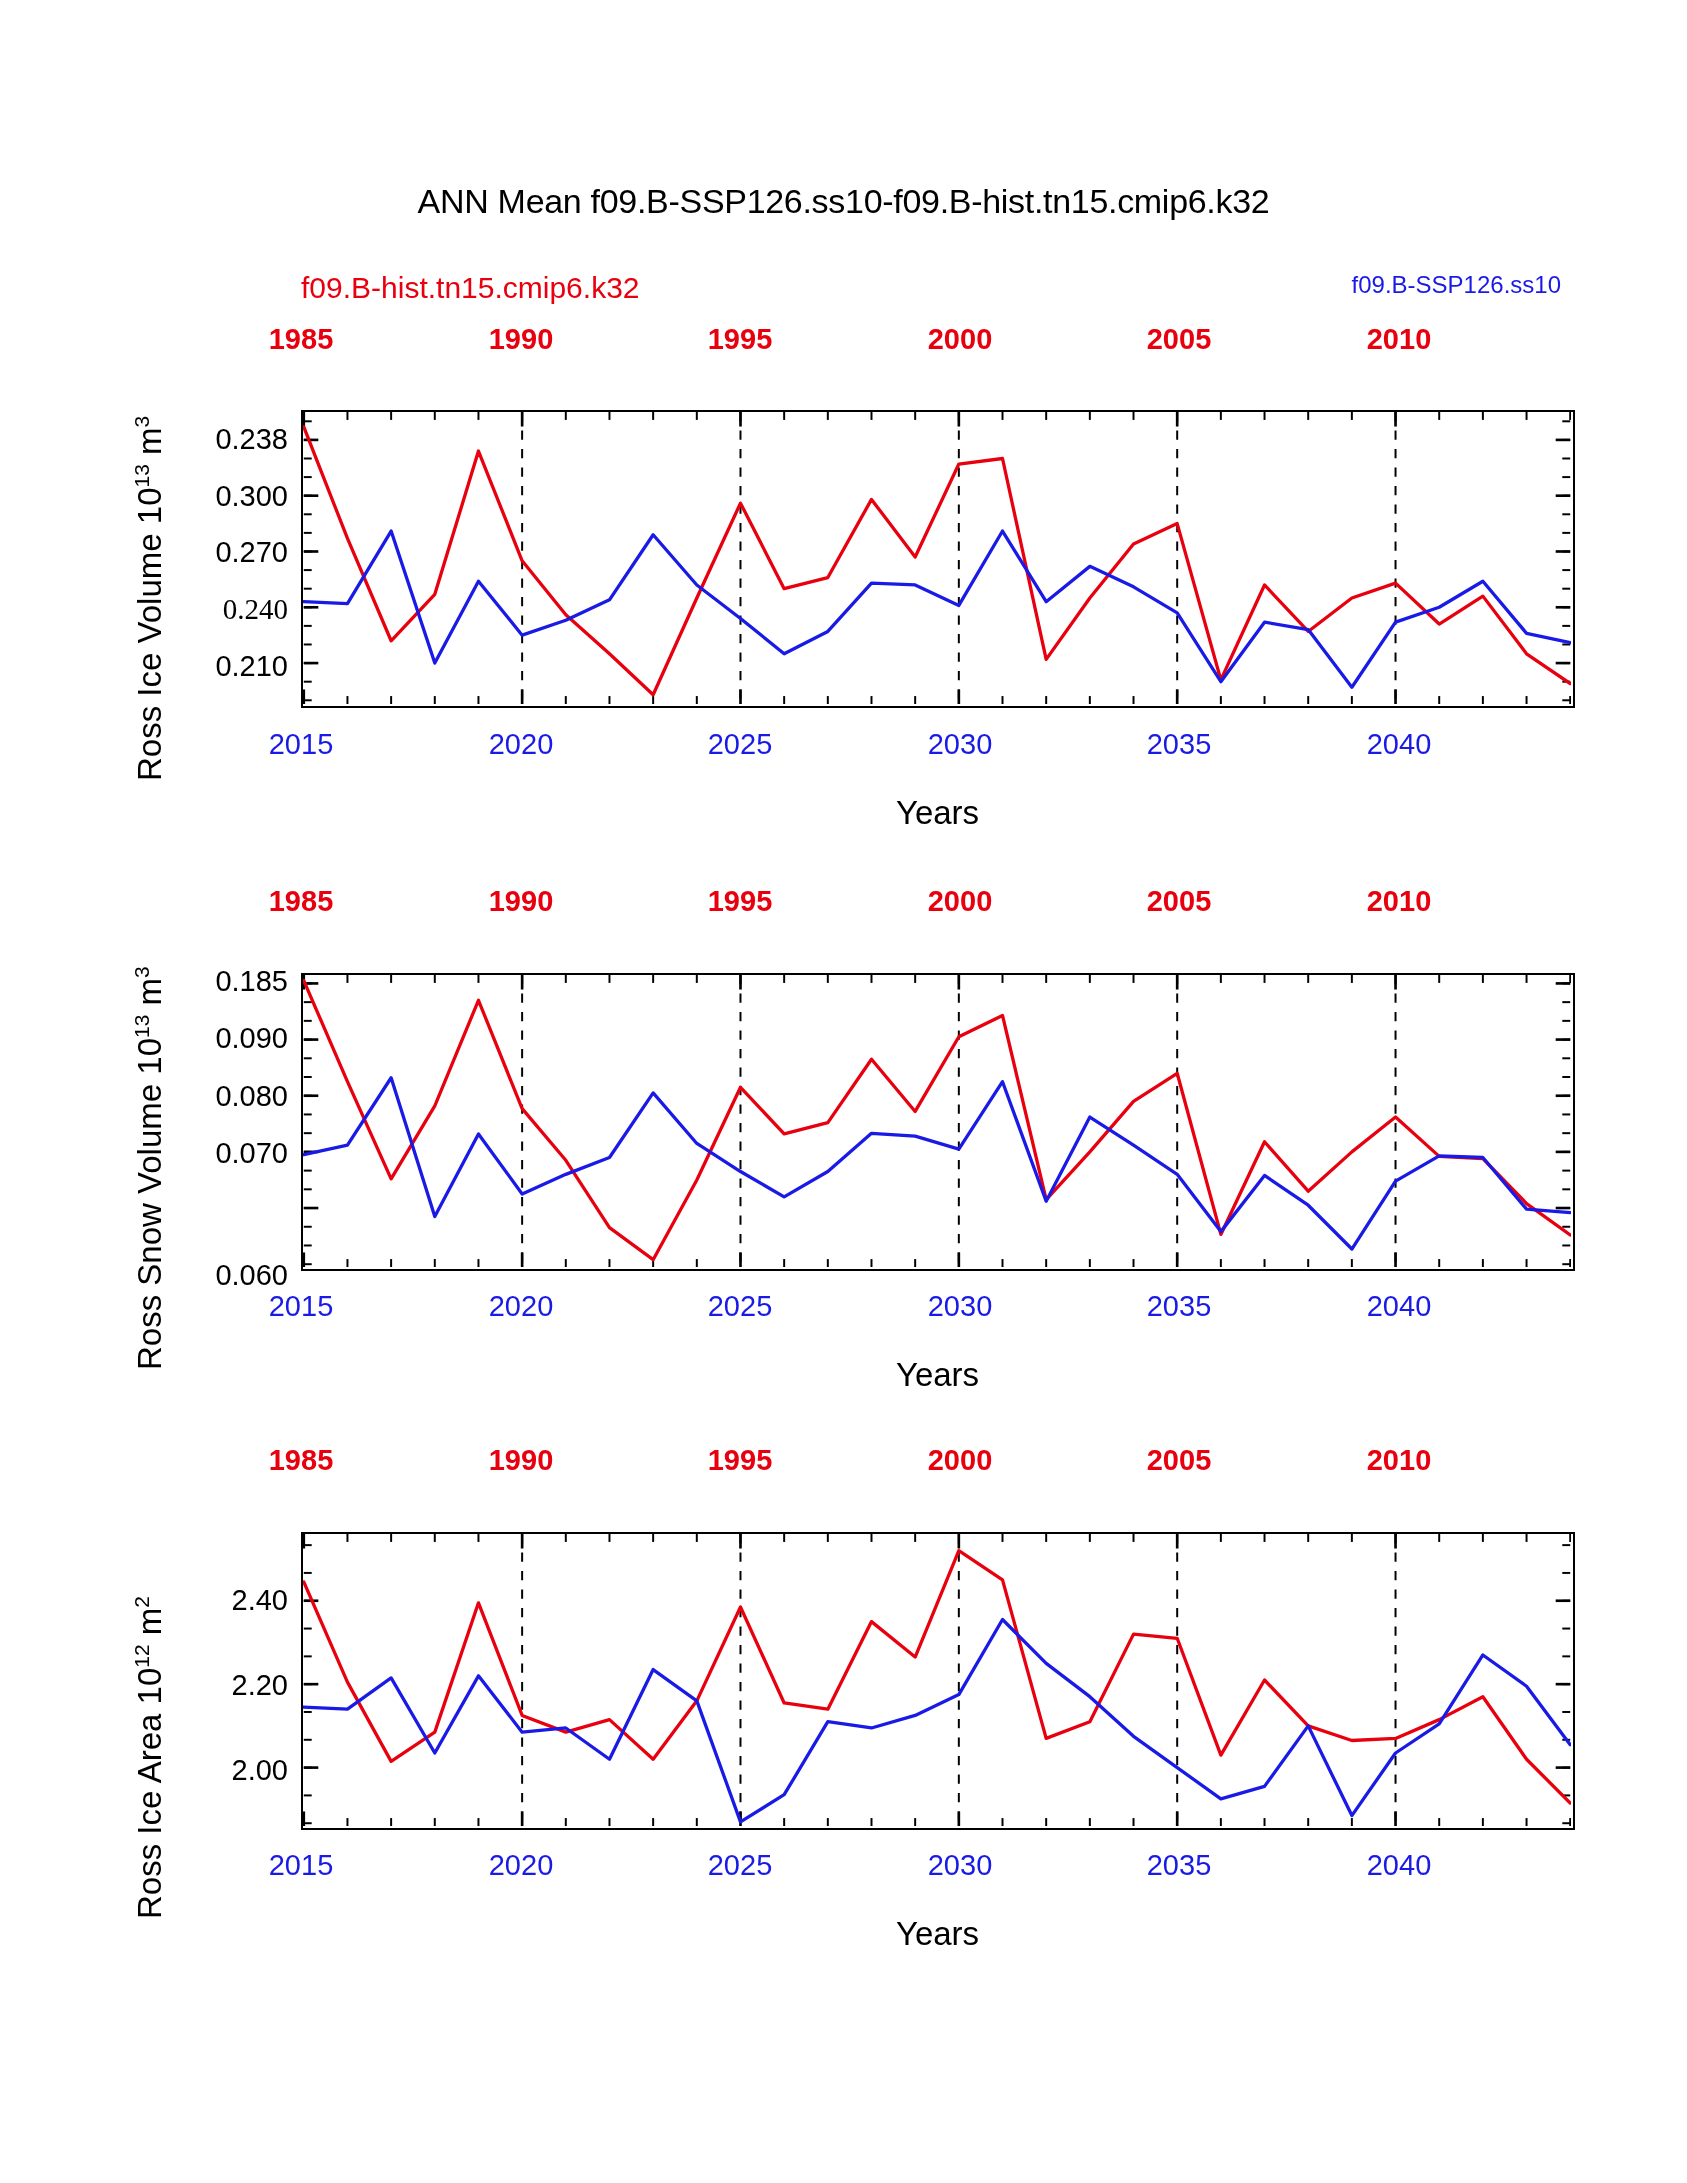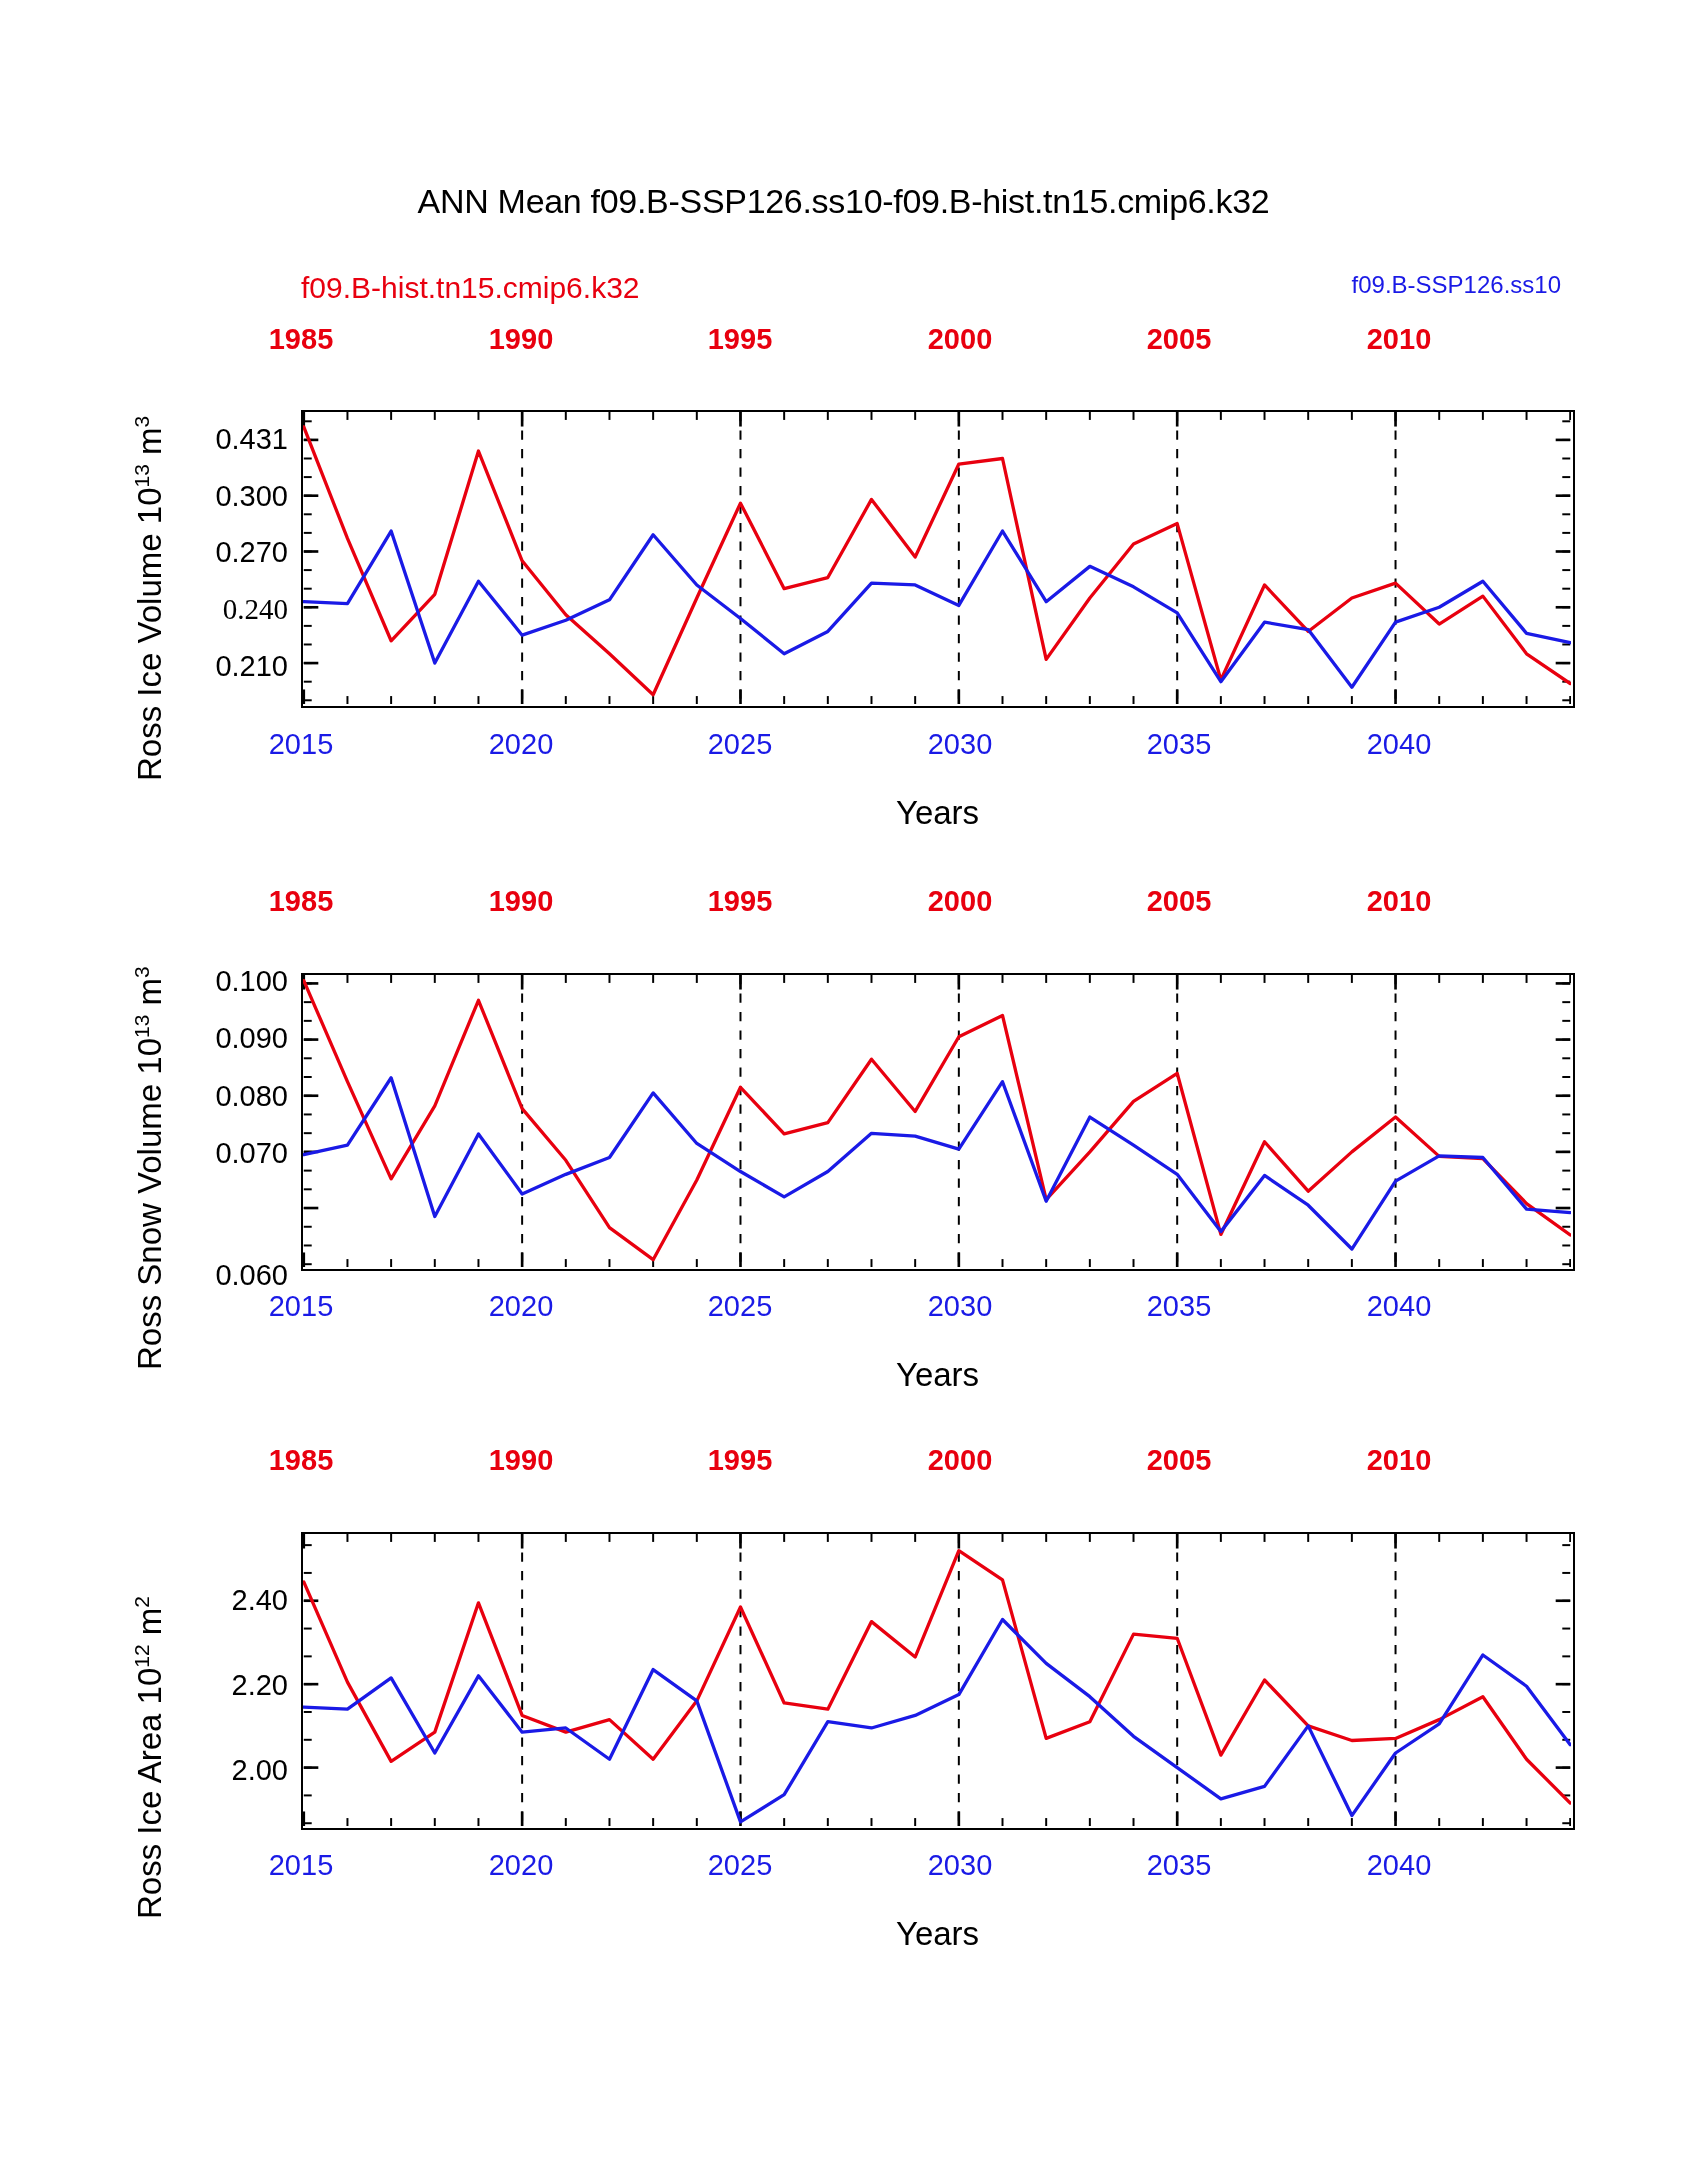--- a/index.html
+++ b/index.html
@@ -249,21 +249,21 @@
       <div class="bot-tick-label" style="left: 301px; top: 728px;">2015</div>
       <div class="bot-tick-label" style="left: 521px; top: 728px;">2020</div>
       <div class="bot-tick-label" style="left: 740px; top: 728px;">2025</div>
       <div class="bot-tick-label" style="left: 960px; top: 728px;">2030</div>
       <div class="bot-tick-label" style="left: 1179px; top: 728px;">2035</div>
       <div class="bot-tick-label" style="left: 1399px; top: 728px;">2040</div>
       <div class="y-tick-label" style="left: 96px; width: 192px; top: 666px;">0.210</div>
       <div class="y-tick-label" style="left: 96px; width: 192px; top: 609px; font-family: Liberation Serif, serif;">0.240</div>
       <div class="y-tick-label" style="left: 96px; width: 192px; top: 552px;">0.270</div>
       <div class="y-tick-label" style="left: 96px; width: 192px; top: 496px;">0.300</div>
-      <div class="y-tick-label" style="left: 96px; width: 192px; top: 439px;">0.431</div>
+      <div class="y-tick-label" style="left: 96px; width: 192px; top: 439px;">0.238</div>
       <div class="x-axis-title" style="top: 794px; left: 94px;">Years</div>
       <div class="y-axis-title" style="left: 130px; top: 781px;"><span>Ross Ice Volume 10</span><sup>13</sup><span> m</span><sup>3</sup></div>
     </div>
   <div class="panel" id="panel-1">
       <div class="plot-frame" style="left: 301px; top: 973px; width: 1274px; height: 298px;">
         <svg width="1268" height="292" class="svg-layer" viewBox="0 0 1917 442">
           <line x1="330.51724137931035" x2="330.51724137931035" y1="0" y2="442" stroke="#000" stroke-width="3" stroke-dasharray="14,14"></line>
           <line x1="661.0344827586207" x2="661.0344827586207" y1="0" y2="442" stroke="#000" stroke-width="3" stroke-dasharray="14,14"></line>
           <line x1="991.551724137931" x2="991.551724137931" y1="0" y2="442" stroke="#000" stroke-width="3" stroke-dasharray="14,14"></line>
           <line x1="1322.0689655172414" x2="1322.0689655172414" y1="0" y2="442" stroke="#000" stroke-width="3" stroke-dasharray="14,14"></line>
@@ -383,21 +383,21 @@
       <div class="bot-tick-label" style="left: 301px; top: 1290px;">2015</div>
       <div class="bot-tick-label" style="left: 521px; top: 1290px;">2020</div>
       <div class="bot-tick-label" style="left: 740px; top: 1290px;">2025</div>
       <div class="bot-tick-label" style="left: 960px; top: 1290px;">2030</div>
       <div class="bot-tick-label" style="left: 1179px; top: 1290px;">2035</div>
       <div class="bot-tick-label" style="left: 1399px; top: 1290px;">2040</div>
       <div class="y-tick-label" style="left: 96px; width: 192px; top: 1275px;">0.060</div>
       <div class="y-tick-label" style="left: 96px; width: 192px; top: 1153px;">0.070</div>
       <div class="y-tick-label" style="left: 96px; width: 192px; top: 1096px;">0.080</div>
       <div class="y-tick-label" style="left: 96px; width: 192px; top: 1038px;">0.090</div>
-      <div class="y-tick-label" style="left: 96px; width: 192px; top: 981px;">0.100</div>
+      <div class="y-tick-label" style="left: 96px; width: 192px; top: 981px;">0.185</div>
       <div class="x-axis-title" style="top: 1356px; left: 94px;">Years</div>
       <div class="y-axis-title" style="left: 130px; top: 1370px;"><span>Ross Snow Volume 10</span><sup>13</sup><span> m</span><sup>3</sup></div>
     </div>
   <div class="panel" id="panel-2">
       <div class="plot-frame" style="left: 301px; top: 1532px; width: 1274px; height: 298px;">
         <svg width="1268" height="292" class="svg-layer" viewBox="0 0 1917 442">
           <line x1="330.51724137931035" x2="330.51724137931035" y1="0" y2="442" stroke="#000" stroke-width="3" stroke-dasharray="14,14"></line>
           <line x1="661.0344827586207" x2="661.0344827586207" y1="0" y2="442" stroke="#000" stroke-width="3" stroke-dasharray="14,14"></line>
           <line x1="991.551724137931" x2="991.551724137931" y1="0" y2="442" stroke="#000" stroke-width="3" stroke-dasharray="14,14"></line>
           <line x1="1322.0689655172414" x2="1322.0689655172414" y1="0" y2="442" stroke="#000" stroke-width="3" stroke-dasharray="14,14"></line>

